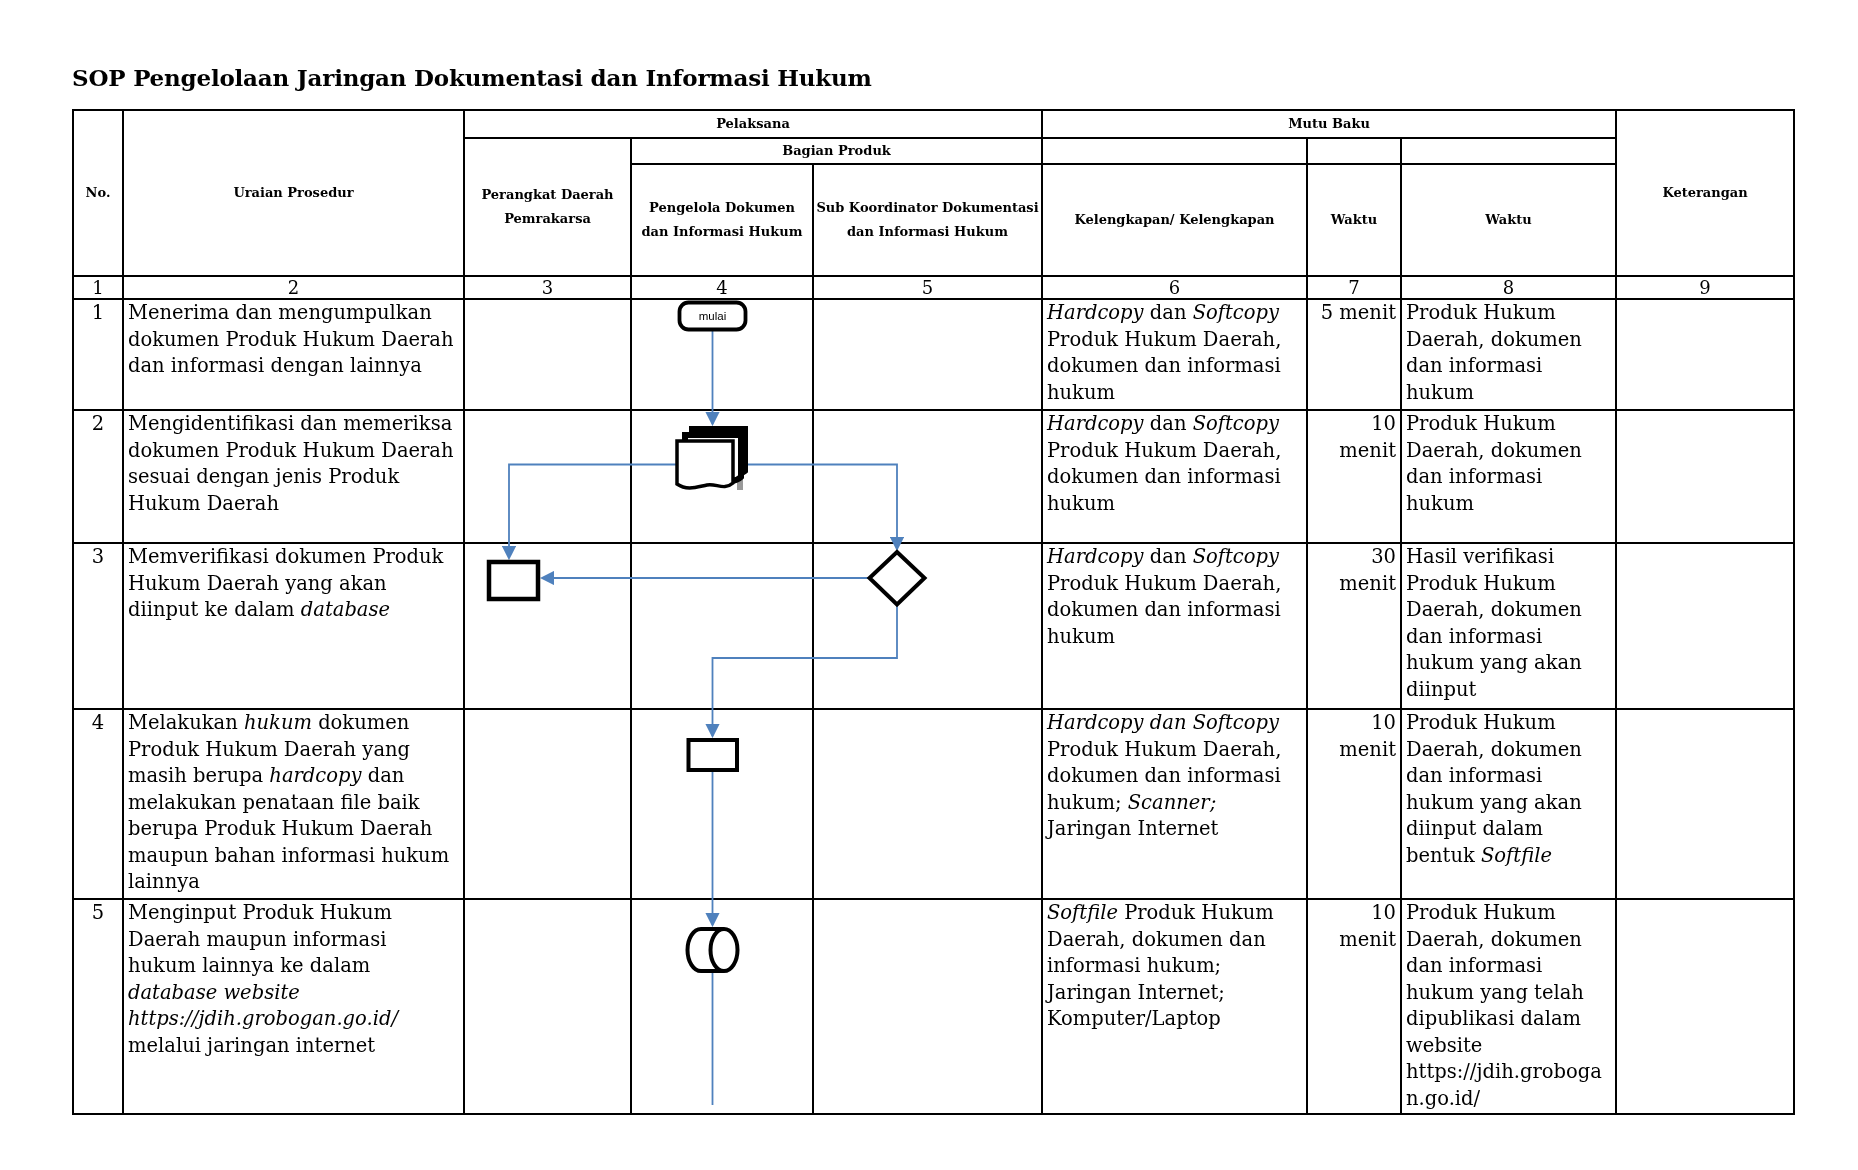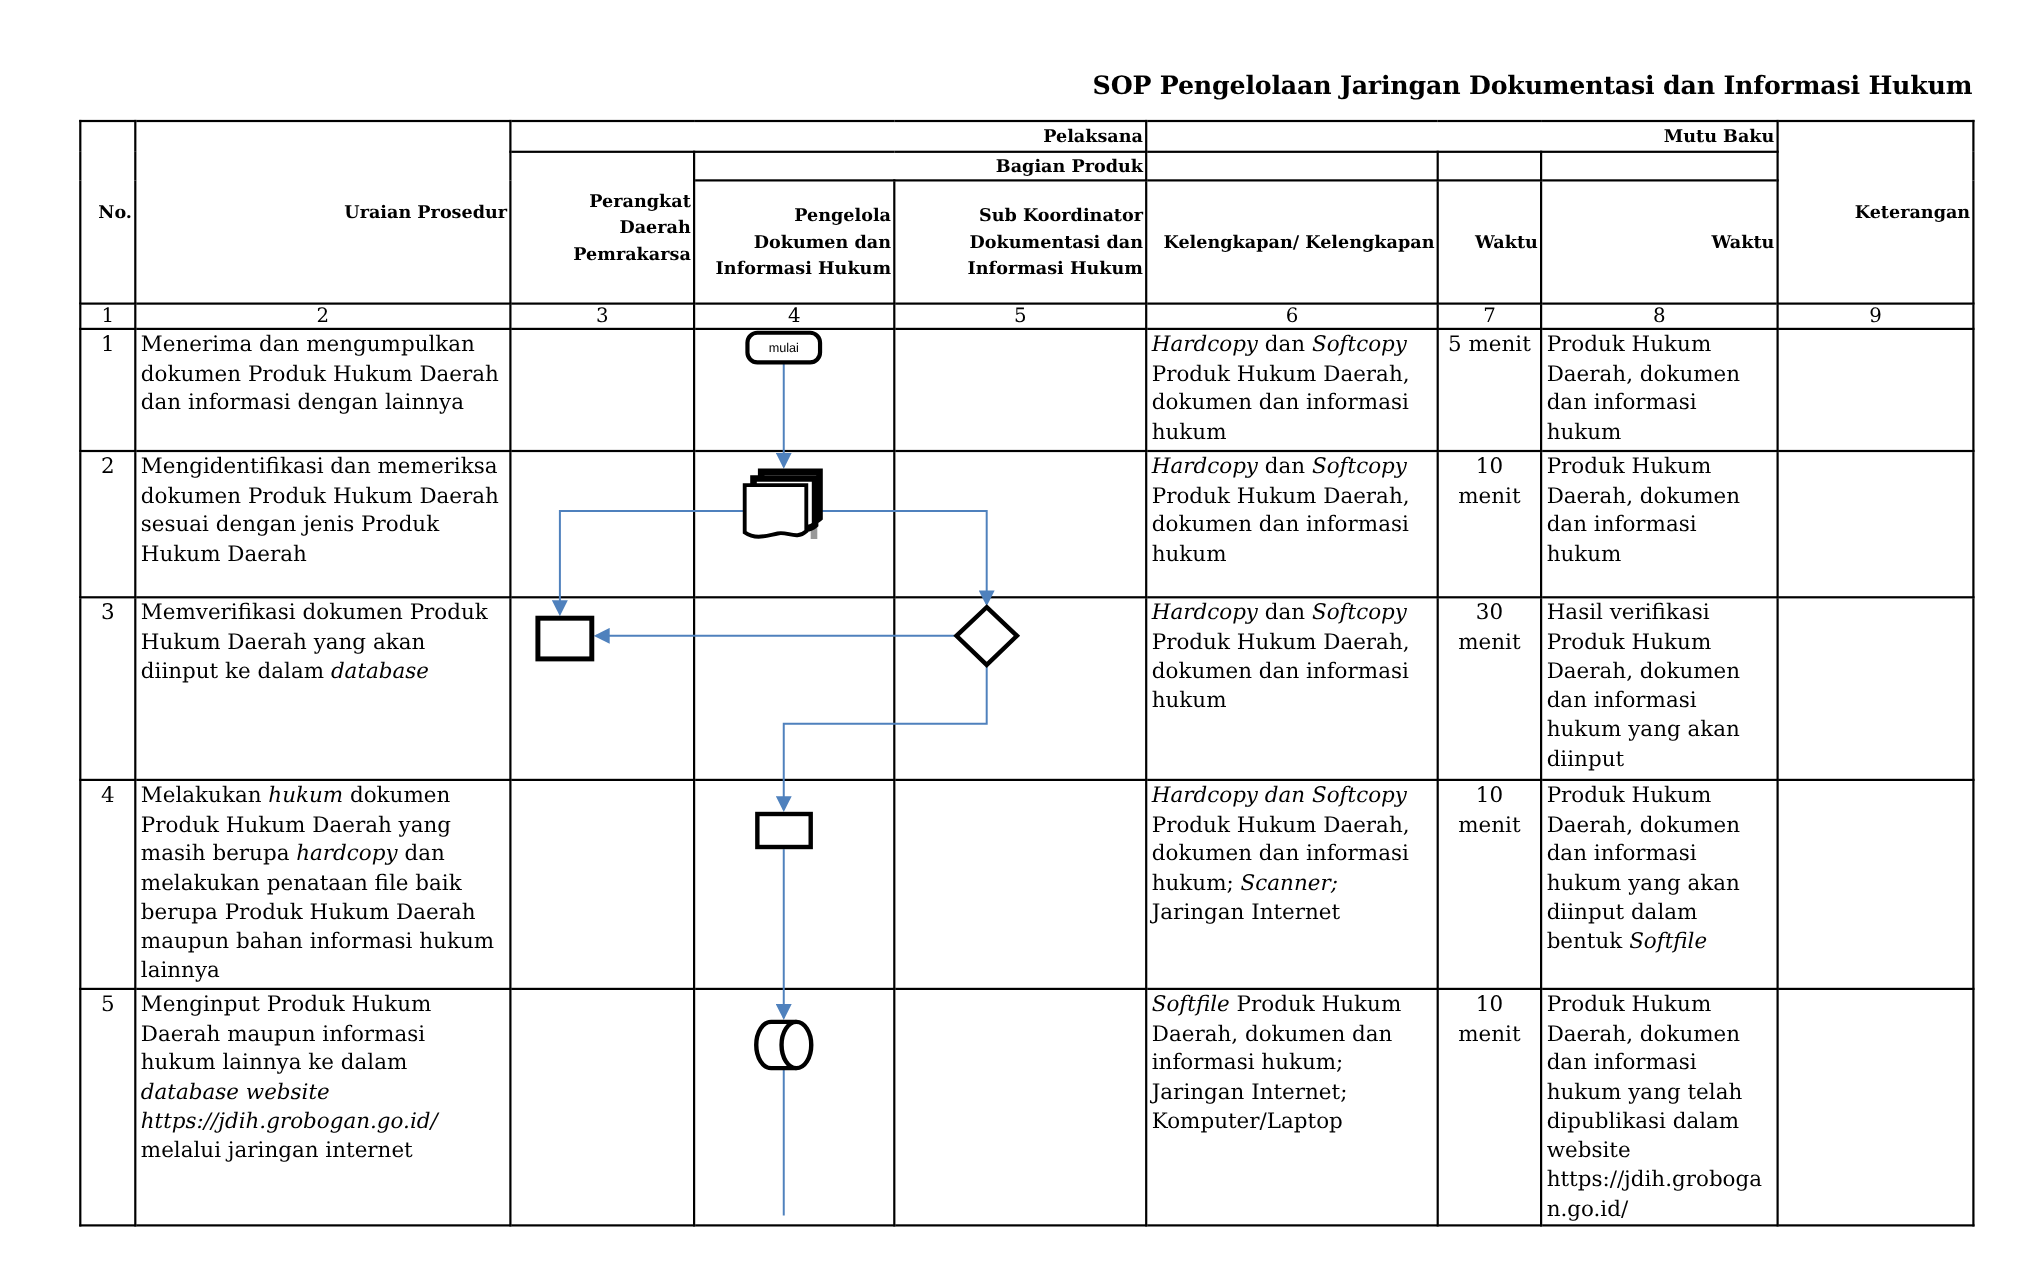--- a/index.html
+++ b/index.html
@@ -1,29 +1,29 @@
 <!DOCTYPE html>
 <html><head>
 <meta charset="utf-8">
 <style>
   html,body{margin:0;padding:0;background:#fff;}
   .page{position:relative;width:1858px;height:1170px;background:#ffffff;
         font-family:"DejaVu Serif",serif;color:#000;overflow:hidden;}
-  .title{position:absolute;left:72px;width:1721px;top:64px;text-align:right;
+  .title{position:absolute;left:72px;width:1721px;top:64px;text-align:left;
          font-weight:bold;font-size:23px;letter-spacing:-0.2px;}
   table.sop{position:absolute;left:72px;top:109px;width:1721px;
             border-collapse:collapse;table-layout:fixed;}
   .sop th,.sop td{border:2px solid #000;padding:0 4px;vertical-align:top;
                   font-size:19.5px;line-height:26.5px;font-weight:normal;
                   overflow:hidden;}
-  .sop thead th{text-align:right;vertical-align:middle;font-weight:bold;
-                font-size:16px;line-height:24px;padding:0 2px;}
+  .sop thead th{text-align:center;vertical-align:middle;font-weight:bold;
+                font-size:13px;line-height:24px;padding:0 2px;}
   .sop tr.colnum td{text-align:center;font-size:18px;line-height:21px;padding:0;}
   .cell-no{text-align:center;}
-  .cell-waktu{text-align:center;padding:0 4px;}
+  .cell-waktu{text-align:right;padding:0 4px;}
   .cell-output{overflow-wrap:anywhere;}
   .sop i{font-style:italic;}
   svg.flow{position:absolute;left:0;top:0;z-index:5;pointer-events:none;}
   .mulai-text{font-family:"Liberation Sans",sans-serif;font-size:11.5px;}
 </style>
 </head>
 <body>
 
 <div class="page">
 

